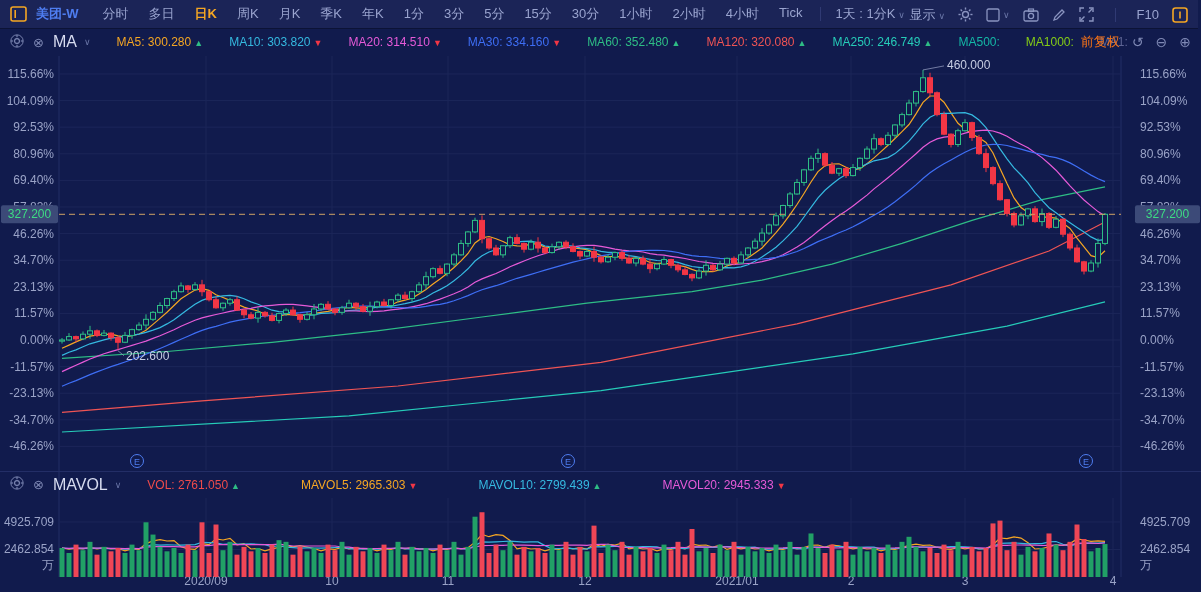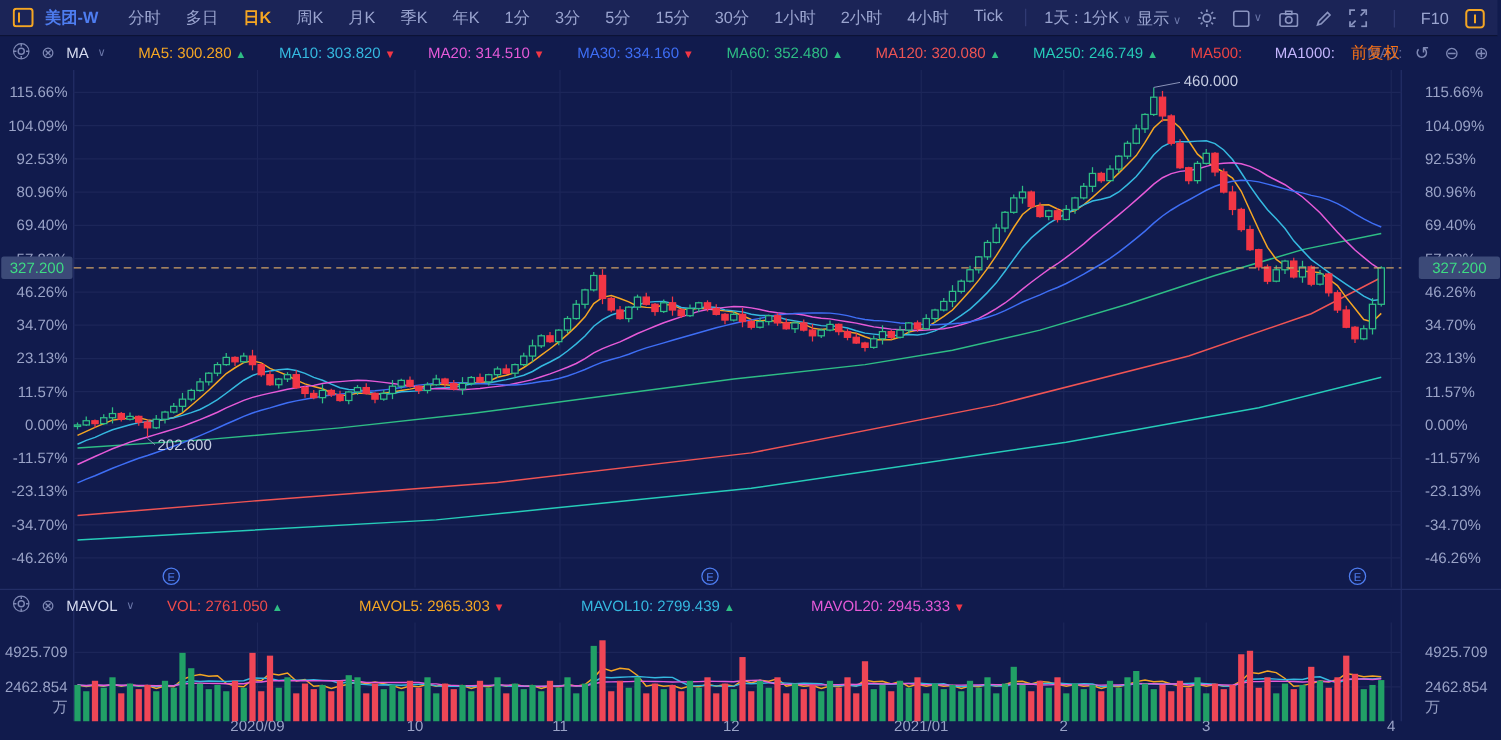--- a/index.html
+++ b/index.html
@@ -16,21 +16,21 @@
   .divider{width:1px;height:14px;background:#303a73;margin:0 8px;}
   .combo{color:#9aa4cf;font-size:13px;padding:0 6px;cursor:pointer;white-space:nowrap;text-align:center;}
   .chev{color:#6a76a8;font-size:9px;margin-left:3px;}
   .tb-right{position:absolute;right:10px;top:0;height:29px;display:flex;align-items:center;gap:13px;}
   .tb-right .txt{color:#9aa4cf;font-size:13px;cursor:pointer;}
   .iconbtn{display:flex;align-items:center;cursor:pointer;color:#8a94c0;}
   
   .ind-row{position:absolute;left:0;width:1201px;height:26px;display:flex;align-items:center;
     padding:0 10px;z-index:5;font-size:12px;}
   .ind-row .glyph{color:#7f89b5;font-size:13px;margin-right:9px;cursor:pointer;}
-  .ind-name{color:#d7dcf0;font-size:12px;margin-right:4px;cursor:pointer;}
+  .ind-name{color:#d7dcf0;font-size:16px;margin-right:4px;cursor:pointer;}
   .leg{margin-left:26px;cursor:pointer;white-space:nowrap;}
   .leg .arr{font-size:9px;margin-left:3px;}
   .row-right{position:absolute;right:10px;display:flex;align-items:center;gap:12px;}
   .adjust{color:#f97316;font-size:13px;cursor:pointer;}
   .zglyph{color:#7f89b5;font-size:14px;cursor:pointer;}
 </style>
 </head>
 <body>
 
 <div class="window">
@@ -711,22 +711,22 @@
     <span class="ind-name">MA</span>
     <span class="chev">∨</span>
     <span id="ma-legend" style="display:flex;align-items:center;">
         <span class="leg" style="color: rgb(245, 166, 35);">MA5: 300.280<span class="arr" style="color: rgb(46, 189, 133);">▲</span></span>
         <span class="leg" style="color: rgb(53, 185, 224);">MA10: 303.820<span class="arr" style="color: rgb(242, 54, 69);">▼</span></span>
         <span class="leg" style="color: rgb(230, 90, 216);">MA20: 314.510<span class="arr" style="color: rgb(242, 54, 69);">▼</span></span>
         <span class="leg" style="color: rgb(62, 110, 245);">MA30: 334.160<span class="arr" style="color: rgb(242, 54, 69);">▼</span></span>
         <span class="leg" style="color: rgb(46, 189, 133);">MA60: 352.480<span class="arr" style="color: rgb(46, 189, 133);">▲</span></span>
         <span class="leg" style="color: rgb(239, 84, 84);">MA120: 320.080<span class="arr" style="color: rgb(46, 189, 133);">▲</span></span>
         <span class="leg" style="color: rgb(38, 204, 184);">MA250: 246.749<span class="arr" style="color: rgb(46, 189, 133);">▲</span></span>
-        <span class="leg" style="color: #ef4444;">MA500:</span>
-        <span class="leg" style="color: #c4b5fd;">MA1000:</span>
+        <span class="leg" style="color: #14b8a6;">MA500:</span>
+        <span class="leg" style="color: #84cc16;">MA1000:</span>
         <span class="leg" style="color: rgb(93, 100, 148);">MA1:</span>
       </span>
     <span class="row-right">
       <span class="adjust">前复权</span>
       <span class="zglyph">↺</span>
       <span class="zglyph">⊖</span>
       <span class="zglyph">⊕</span>
     </span>
   </div>
 

